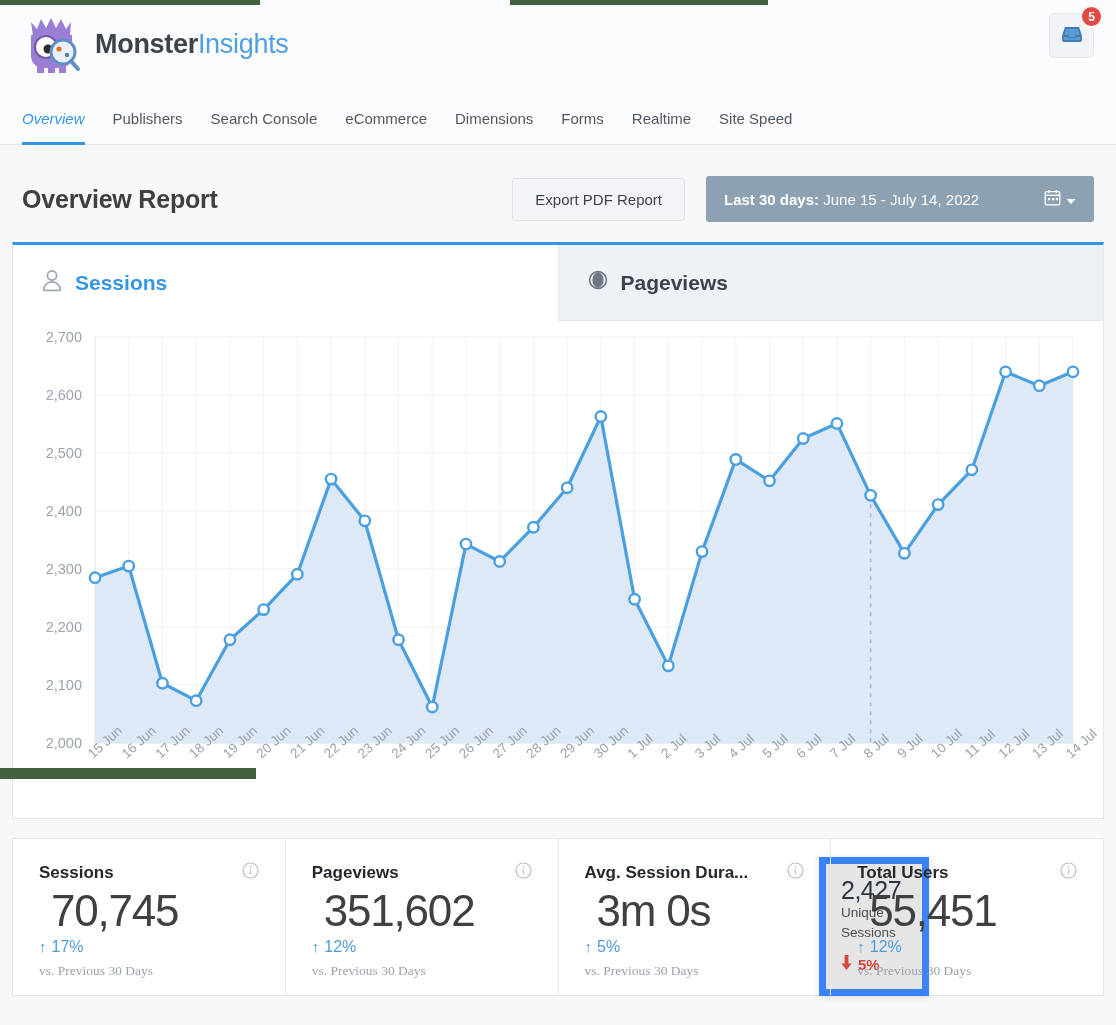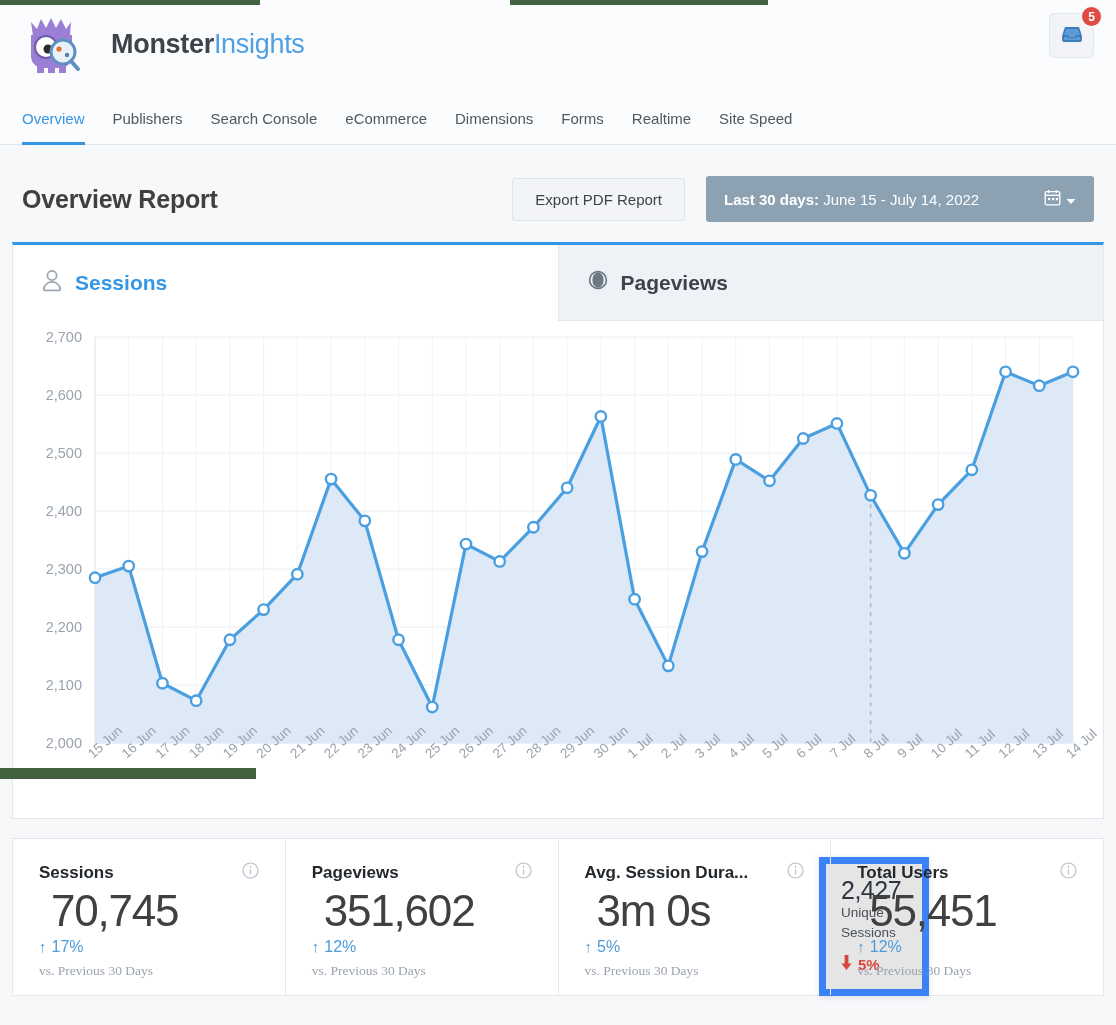--- a/index.html
+++ b/index.html
@@ -17,21 +17,21 @@
   .artifact { position: absolute; background: #42613f; z-index: 40; }
   .art1 { left: 0;   top: 0;   width: 260px; height: 5px; }
   .art2 { left: 510px; top: 0; width: 258px; height: 5px; }
   .art3 { left: 0;   top: 768px; width: 256px; height: 11px; }
 
   
   .topbar {
     position: relative; height: 89px; background: #fbfcfd;
     display: flex; align-items: center; padding: 0 22px;
   }
-  .brand { display: flex; align-items: center; gap: 29px; }
+  .brand { display: flex; align-items: center; gap: 13px; }
   .brand-mark { width: 60px; height: 58px; }
   .brand-text {
     font-size: 27px; font-weight: bold; letter-spacing: -0.3px;
     color: #3c434a; white-space: nowrap;
   }
   .brand-text .ins { color: #509fe2; font-weight: normal; }
 
   .inbox-wrap { position: absolute; right: 22px; top: 13px; }
   .inbox-btn {
     width: 45px; height: 45px; background: #f1f3f6;
@@ -50,21 +50,21 @@
   
   .navbar {
     background: #fbfcfd; border-bottom: 1px solid #e2e5e9;
     padding: 0 22px; display: flex; align-items: flex-end;
     height: 56px; gap: 0;
   }
   .nav-item {
     font-size: 15px; color: #50575e; padding: 0 14px 17px 14px;
     position: relative; white-space: nowrap; cursor: pointer;
   }
-  .nav-item:first-child { padding-left: 0; }
+  .nav-item:first-child { padding-left: 0; font-style: italic; }
   .nav-item.active { color: #3596e5; }
   .nav-item.active::after {
     content: ""; position: absolute; left: 0; right: 14px; bottom: -1px;
     height: 3px; background: #3596e5;
   }
   .nav-item:first-child.active::after { left: 0; right: 14px; }
 
   
   .report-head {
     display: flex; align-items: center; padding: 30px 22px 0 22px;

